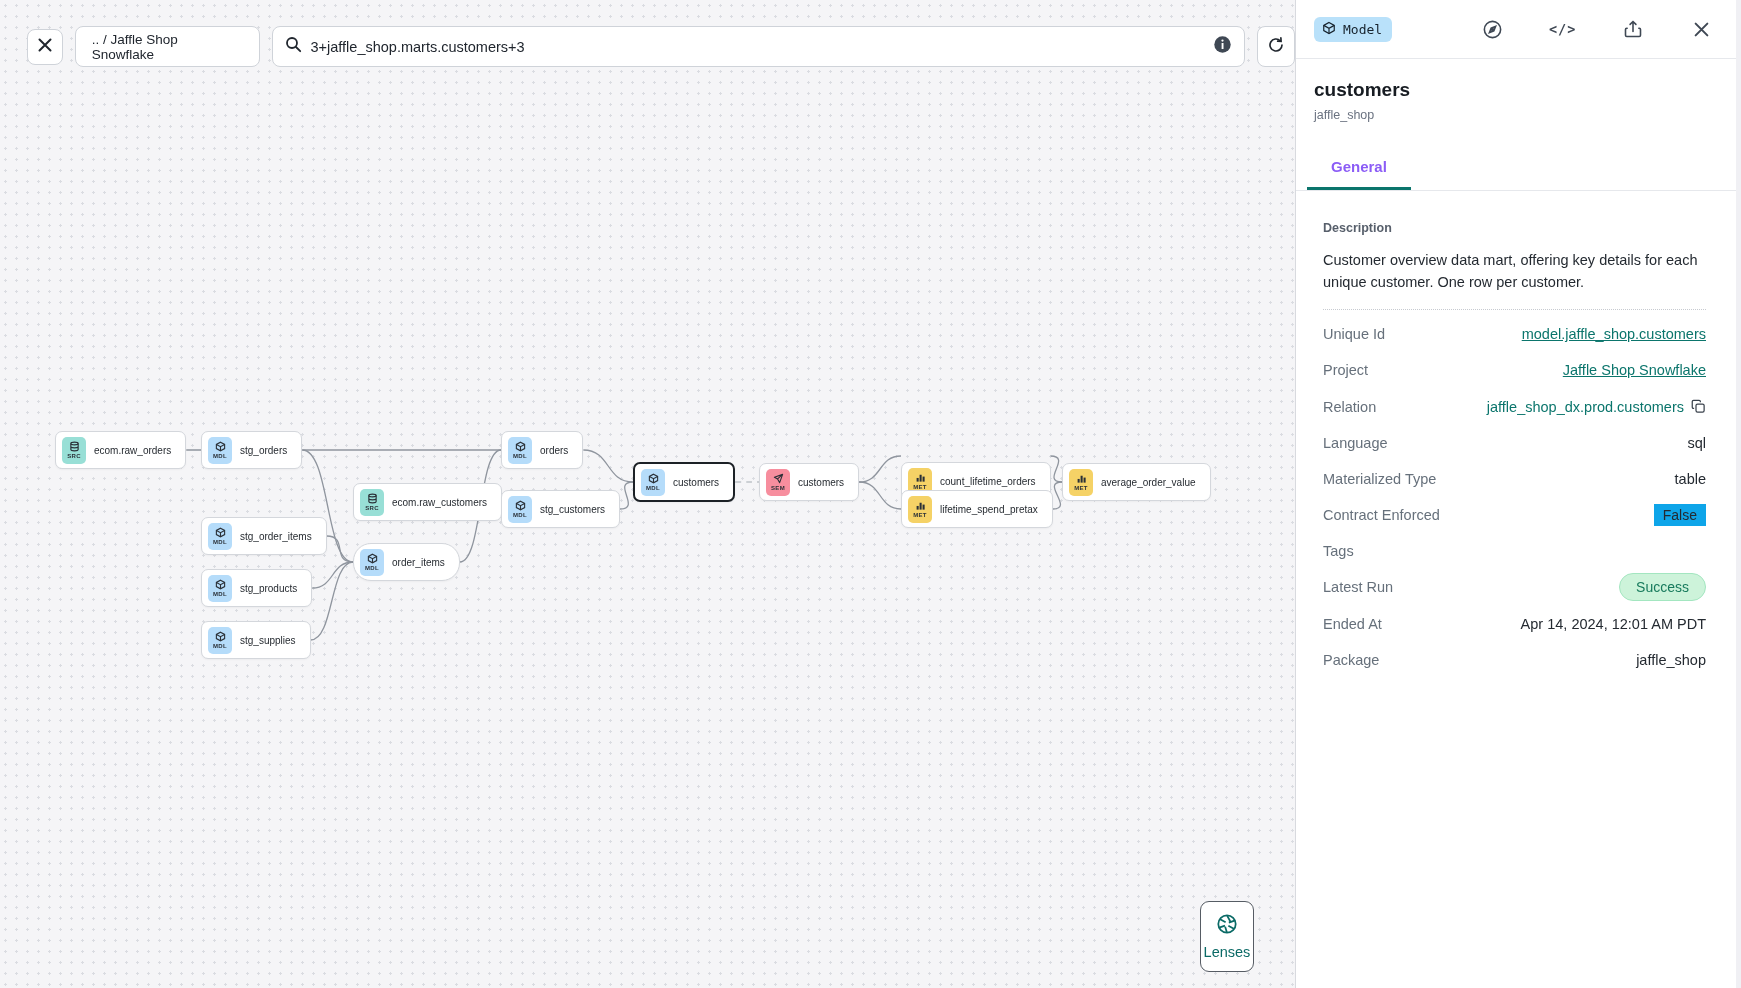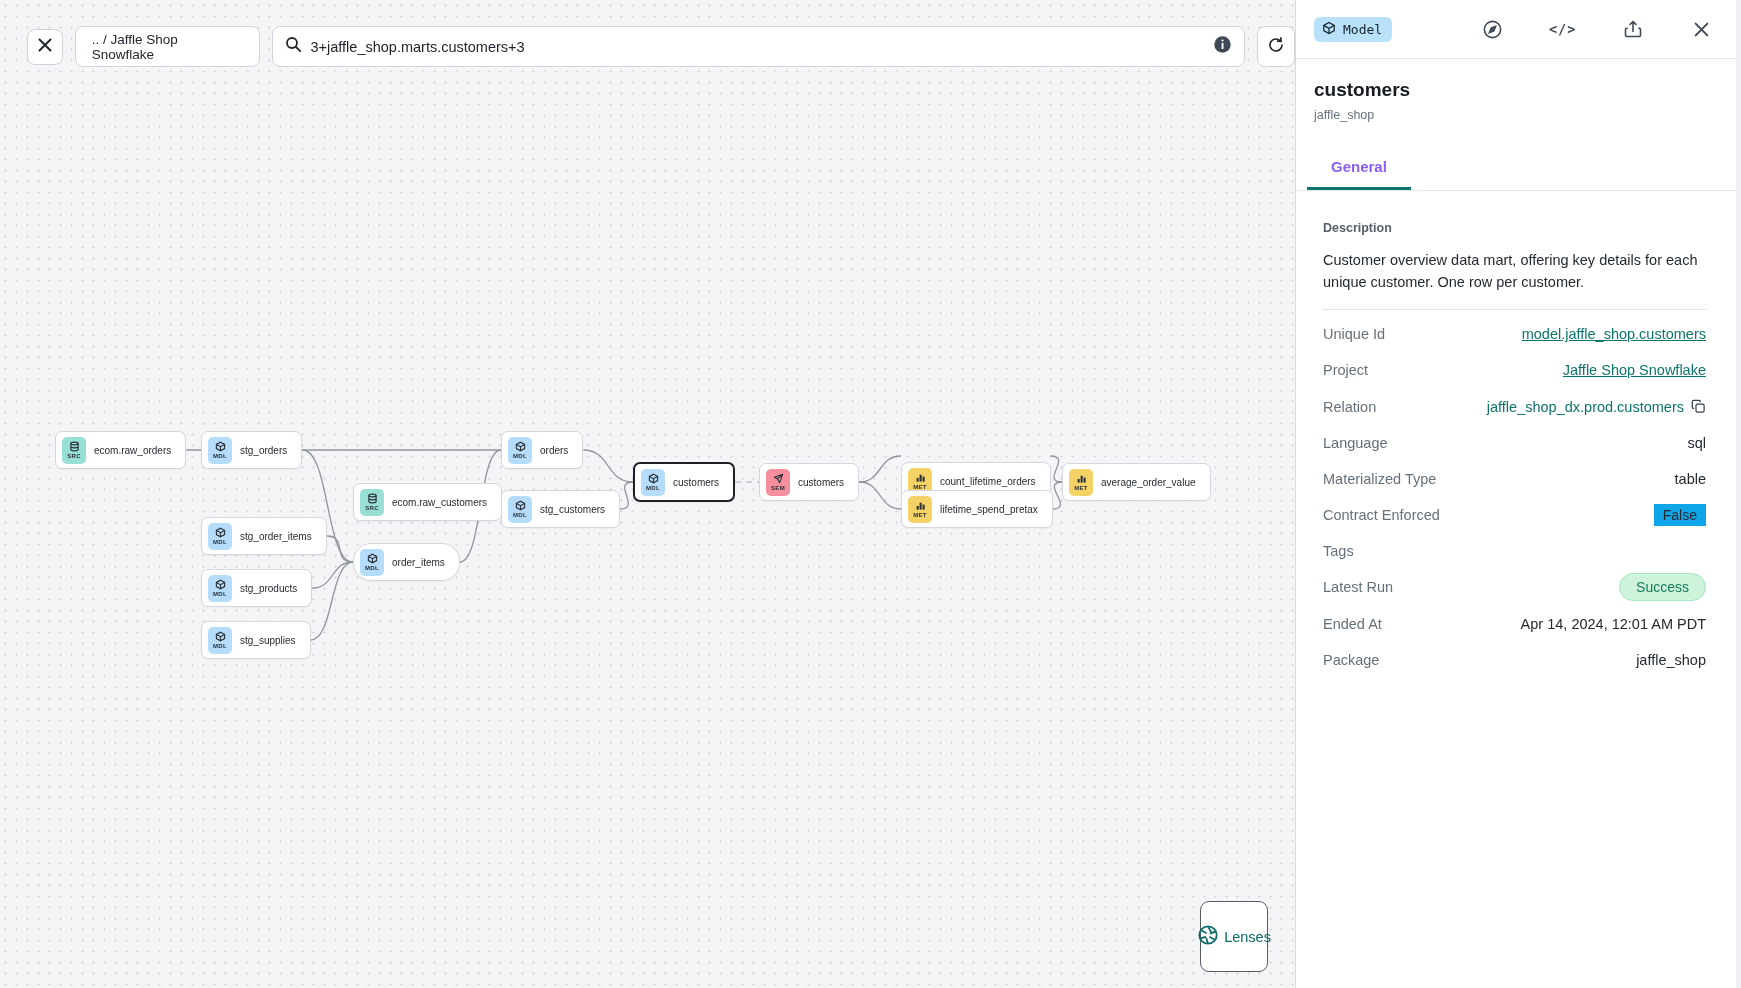--- a/index.html
+++ b/index.html
@@ -56,23 +56,23 @@
     display: flex; align-items: center; padding: 0 12px; gap: 9px;
   }
   #search-box input {
     border: none; outline: none; flex: 1; font-size: 14.5px; color: #20262e;
     font-family: "Liberation Sans", sans-serif; background: transparent;
   }
   #refresh-btn { width: 38px; height: 41px; }
 
   
   #lenses-btn {
-    position: absolute; left: 1200px; top: 901px; width: 68px; height: 71px;
+    position: absolute; left: 1200px; top: 901px; width: 54px; height: 71px;
     background: #fff; border: 1px solid #565c64; border-radius: 9px;
-    display: flex; flex-direction: row; align-items: center; justify-content: center; gap: 5px;
+    display: flex; flex-direction: column; align-items: center; justify-content: center; gap: 5px;
     cursor: pointer;
   }
   #lenses-btn .lenses-label { font-size: 14.5px; color: #0b6a66; }
 
   
   #panel {
     position: absolute; right: 0; top: 0; width: 445px; height: 988px; background: #fff;
     border-right: 5px solid #f0f0f4;
   }
   #panel-header {

